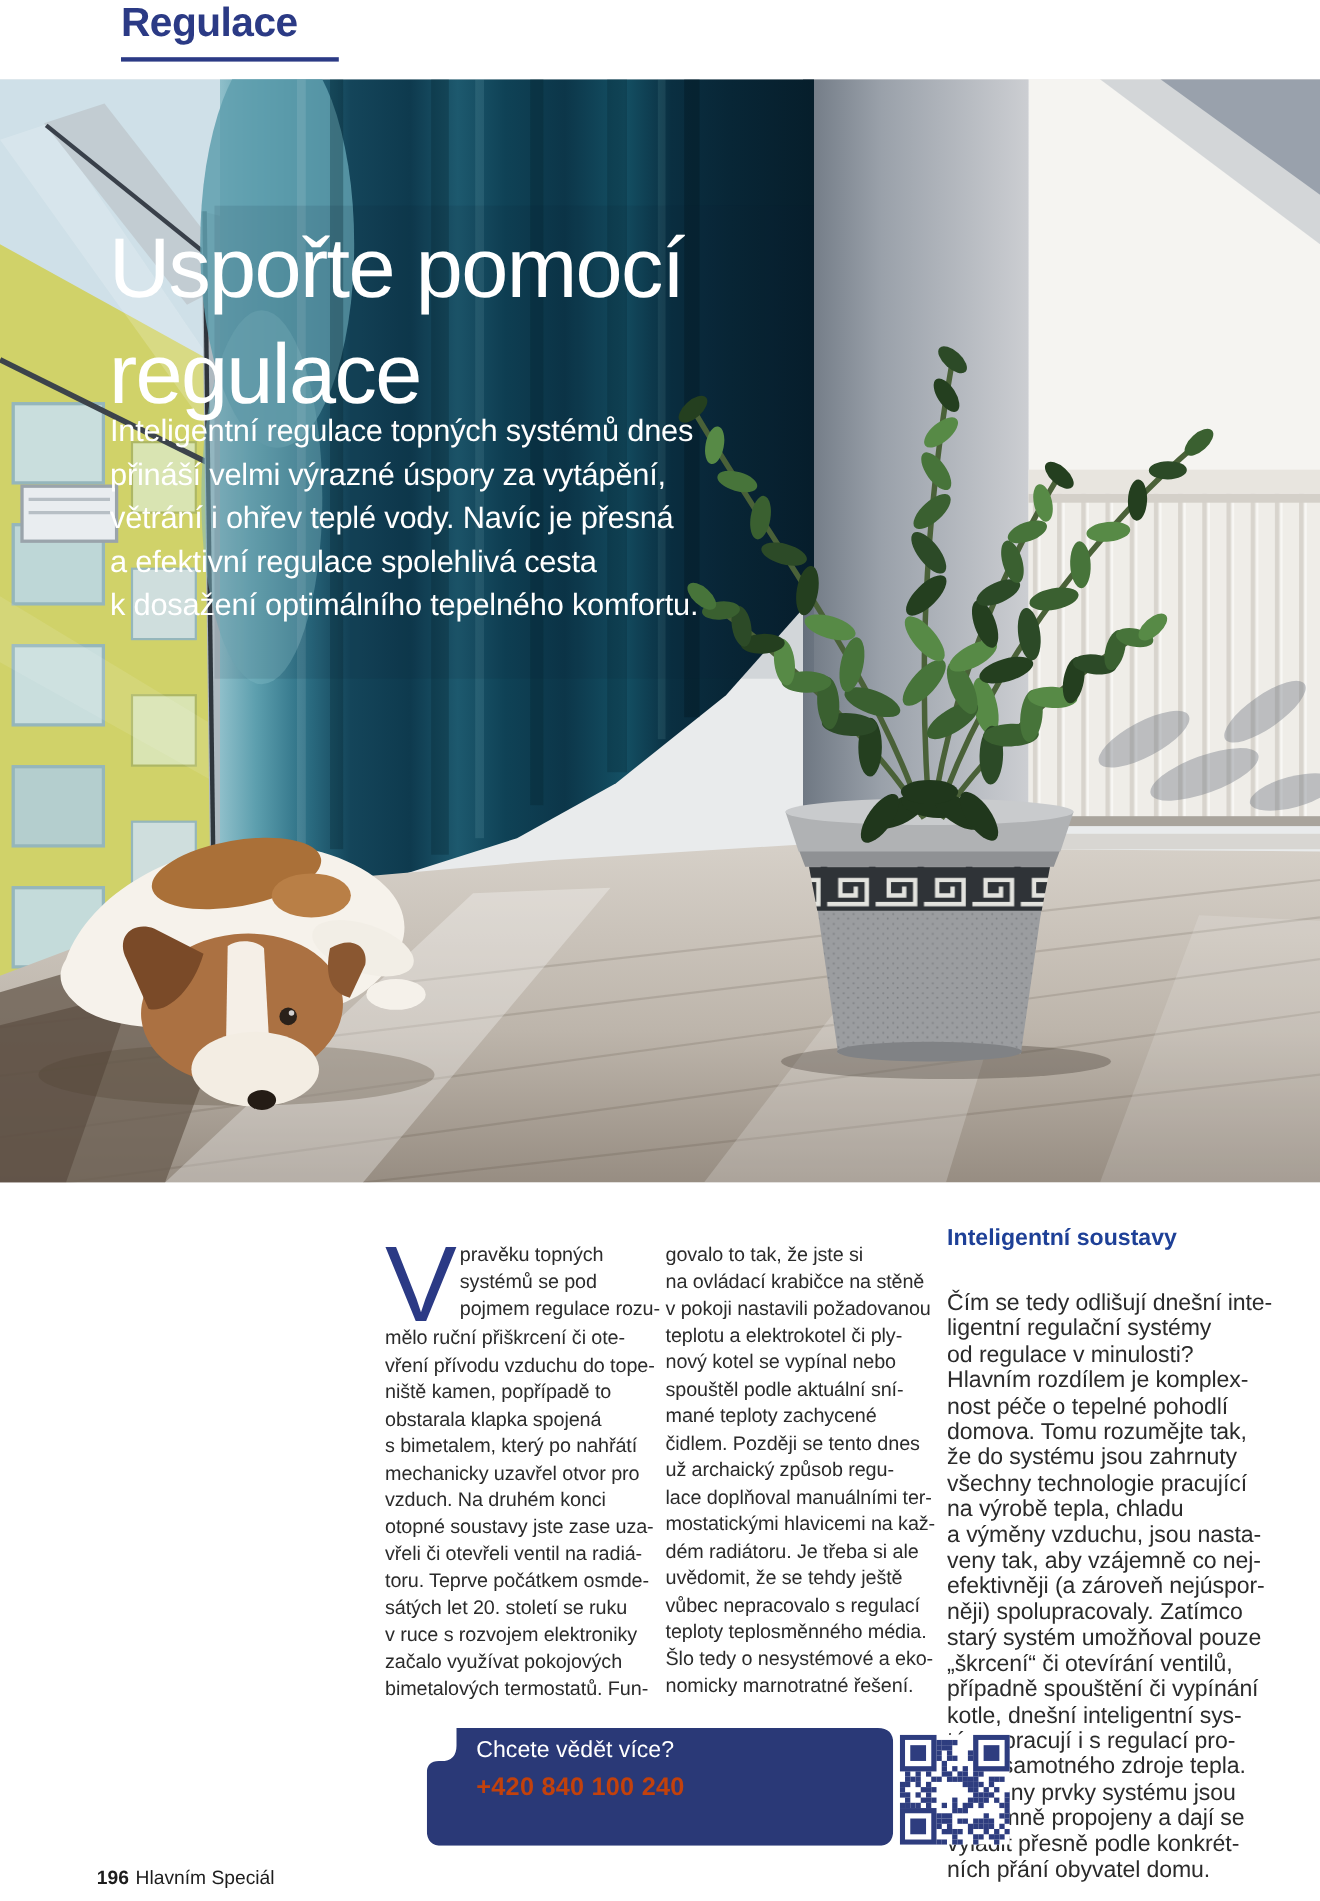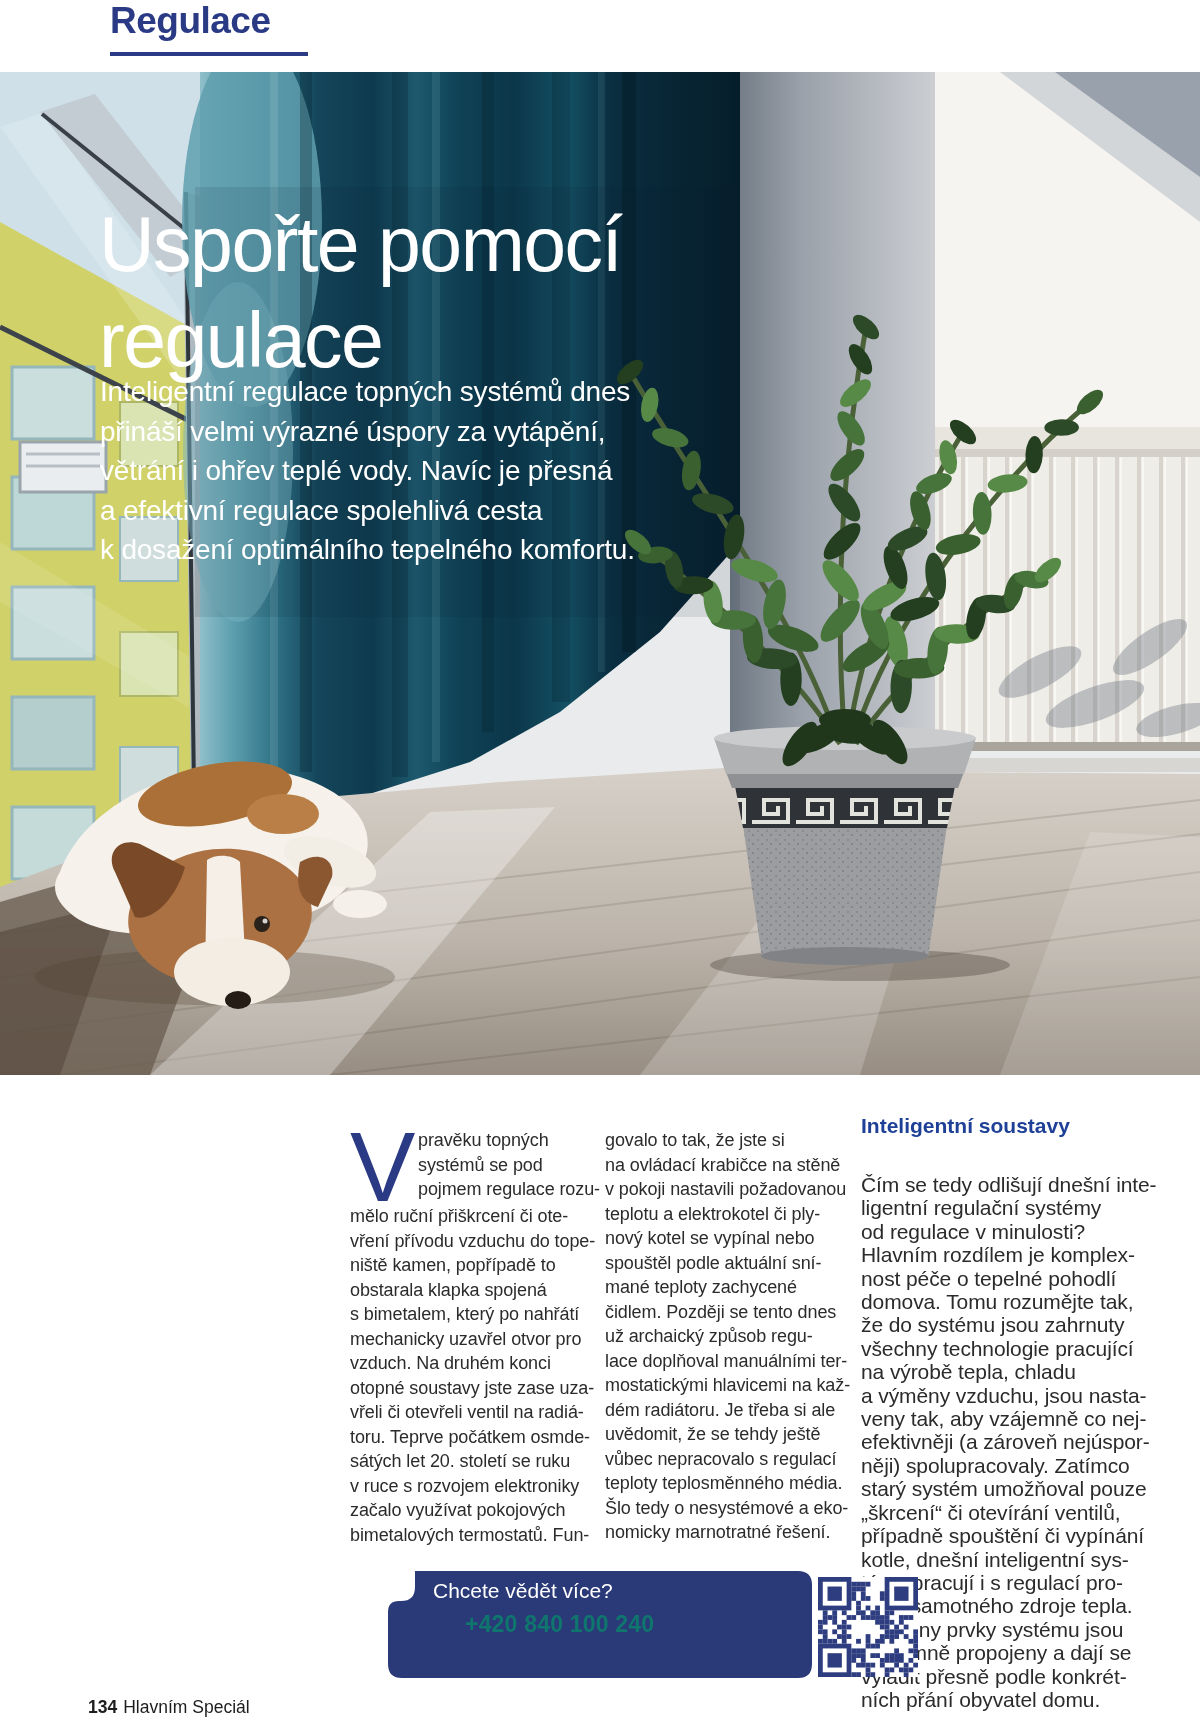--- a/index.html
+++ b/index.html
@@ -17,21 +17,21 @@
   
   .col{color:#2b2b2b;font-size:18px;line-height:24.5px;letter-spacing:-0.1px;}
   .col1{left:350px;top:1128px;width:256px;}
   .col2{left:605px;top:1128px;width:252px;}
   .col3-heading{left:861px;top:1114px;font-size:21px;font-weight:bold;color:#1e4097;}
   .col3{left:861px;top:1150px;width:252px;line-height:23.4px;font-size:21px;margin-top:23px;}
   .dropcap{float:left;width:62px;height:74px;font-size:98px;line-height:74px;color:#2b3a85;font-weight:400;margin:2px 6px 0 0;}
   
   .contact-box{left:388px;top:1571px;width:424px;height:107px;}
   .contact-q{left:433px;top:1579px;font-size:21px;color:#ffffff;text-align:right;}
-  .contact-phone{left:433px;top:1611px;font-size:23px;font-weight:bold;color:#0f766e;letter-spacing:0.2px;margin-left:32px;}
+  .contact-phone{left:433px;top:1611px;font-size:23px;font-weight:bold;color:#c2410c;letter-spacing:0.2px;}
   .contact-web{left:433px;top:1644px;font-size:23px;font-weight:bold;color:#ffffff;margin-top:44px;}
   .qr{left:818px;top:1577px;width:100px;height:100px;}
   
   .footer{left:88px;top:1697px;font-size:17.5px;color:#1d1d1d;}
   .footer b{font-weight:bold;margin-right:6px;}
 </style>
 </head>
 <body>
 
 <div class="page">
@@ -481,16 +481,16 @@
       <rect x="9.52" y="9.52" width="14.34" height="14.34" fill="#2e3d7f"></rect>
       <rect x="66.67" y="0.00" width="33.38" height="33.38" fill="#2e3d7f"></rect>
       <rect x="71.43" y="4.76" width="23.86" height="23.86" fill="#ffffff"></rect>
       <rect x="76.19" y="9.52" width="14.34" height="14.34" fill="#2e3d7f"></rect>
       <rect x="0.00" y="66.67" width="33.38" height="33.38" fill="#2e3d7f"></rect>
       <rect x="4.76" y="71.43" width="23.86" height="23.86" fill="#ffffff"></rect>
       <rect x="9.52" y="76.19" width="14.34" height="14.34" fill="#2e3d7f"></rect>
     </svg>
 
   <div class="abs footer">
-    <b>134</b><span>Hlavním Speciál</span>
+    <b>196</b><span>Hlavním Speciál</span>
   </div>
 
 </div>
 
 </body></html>

